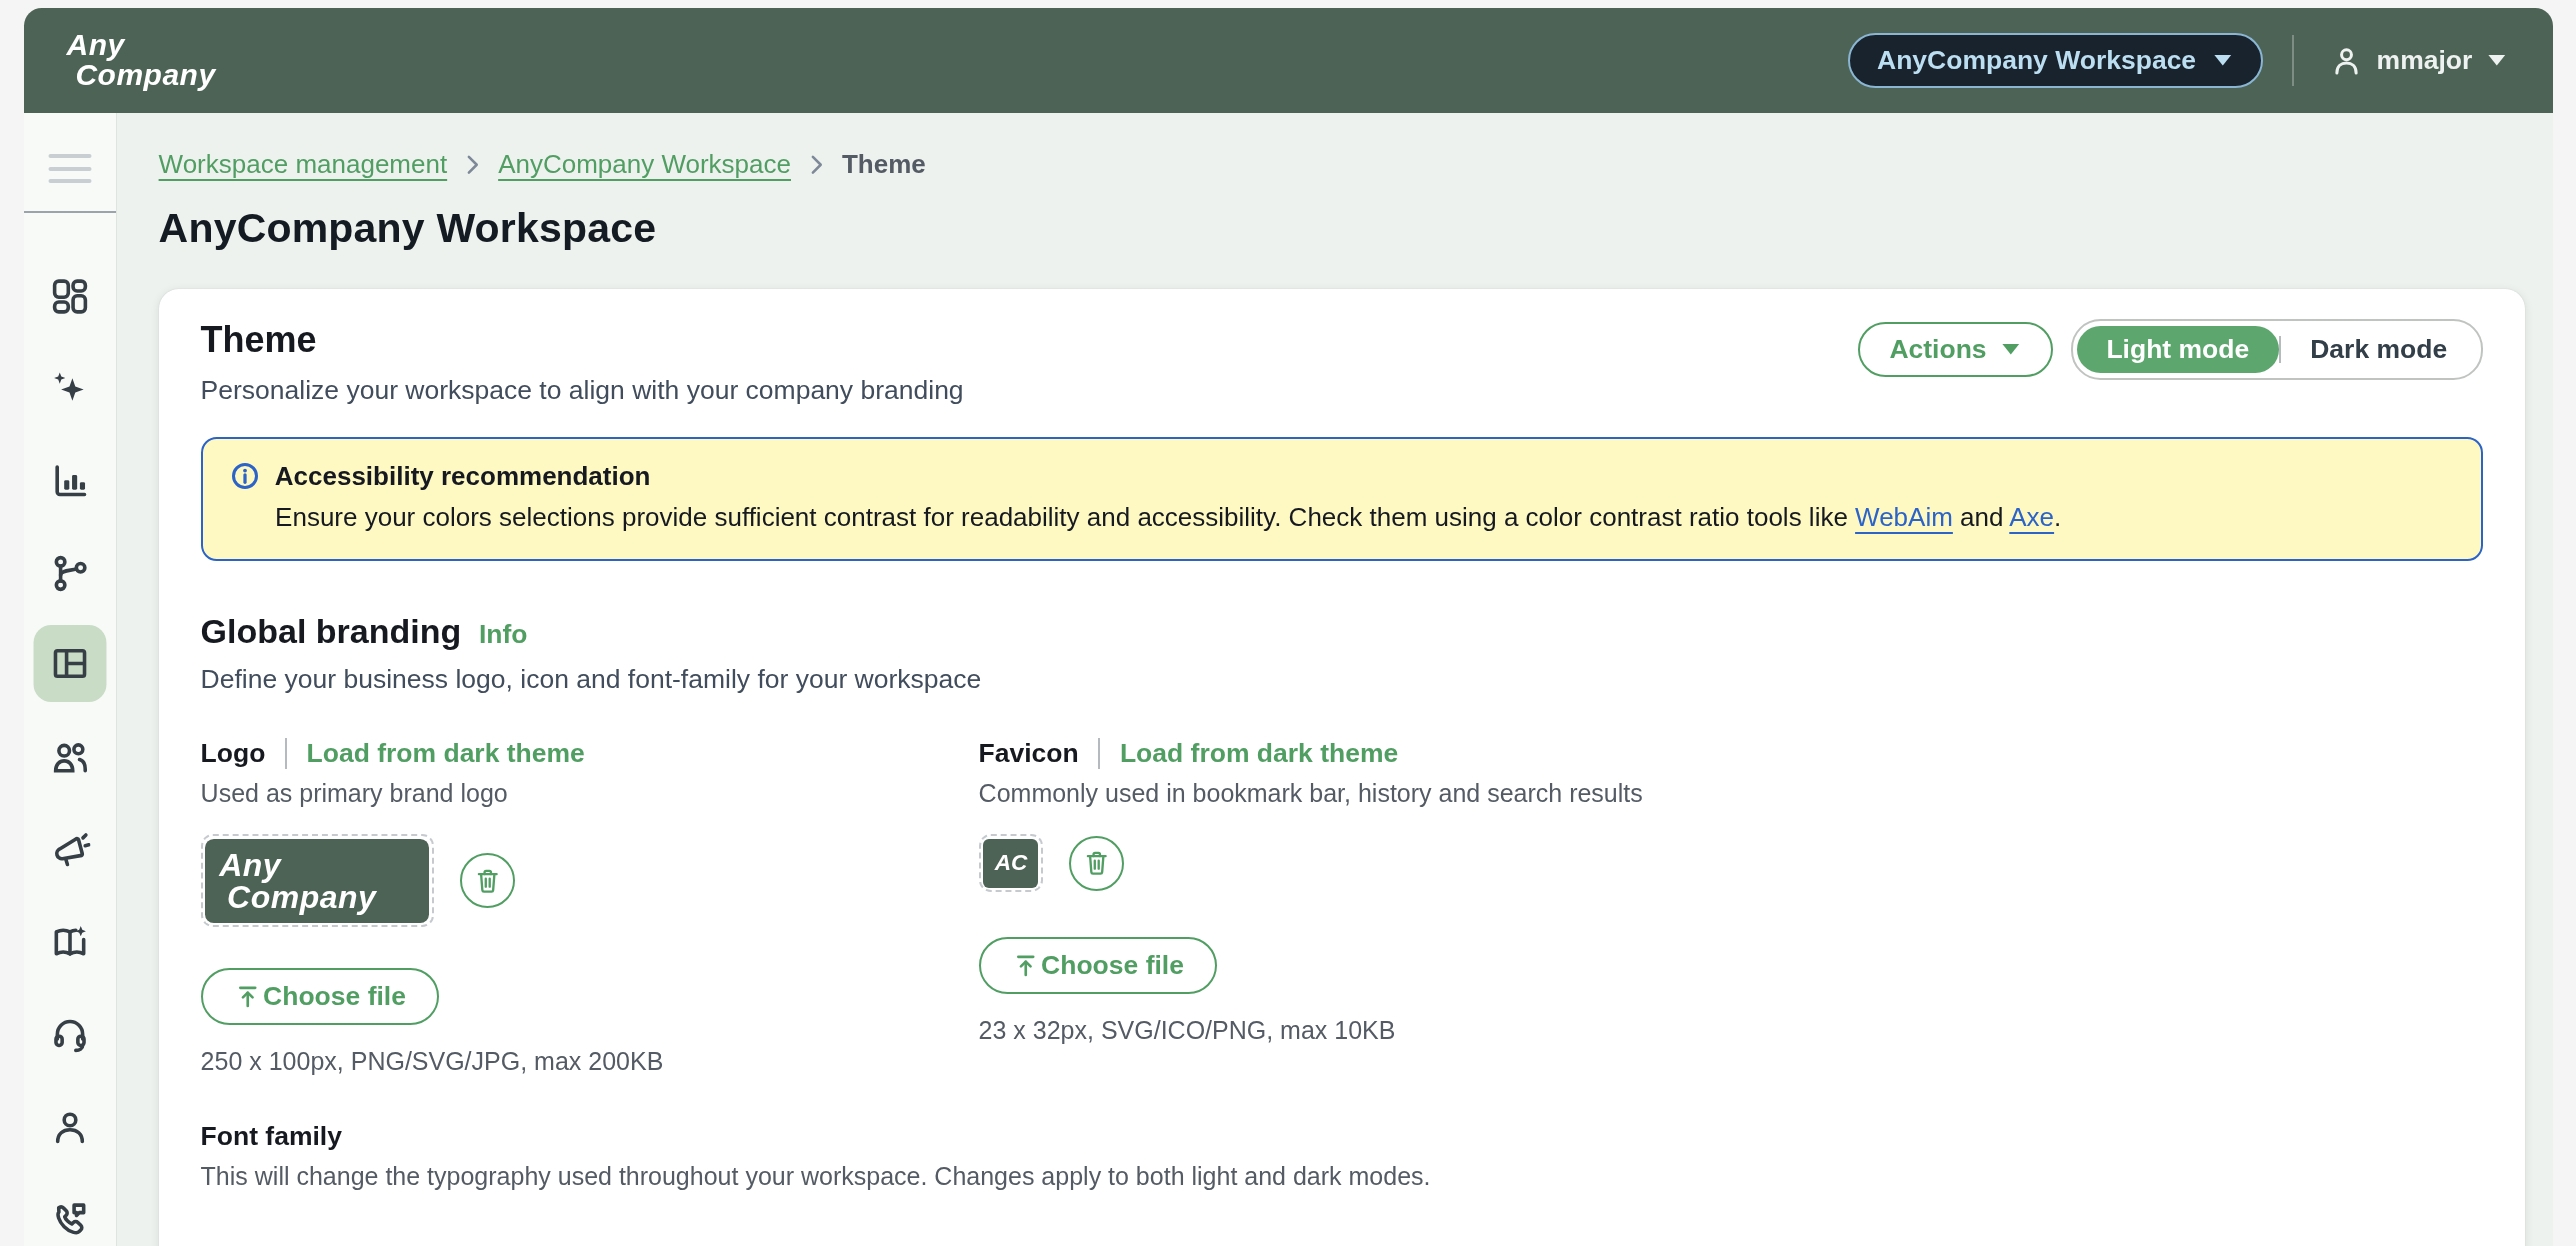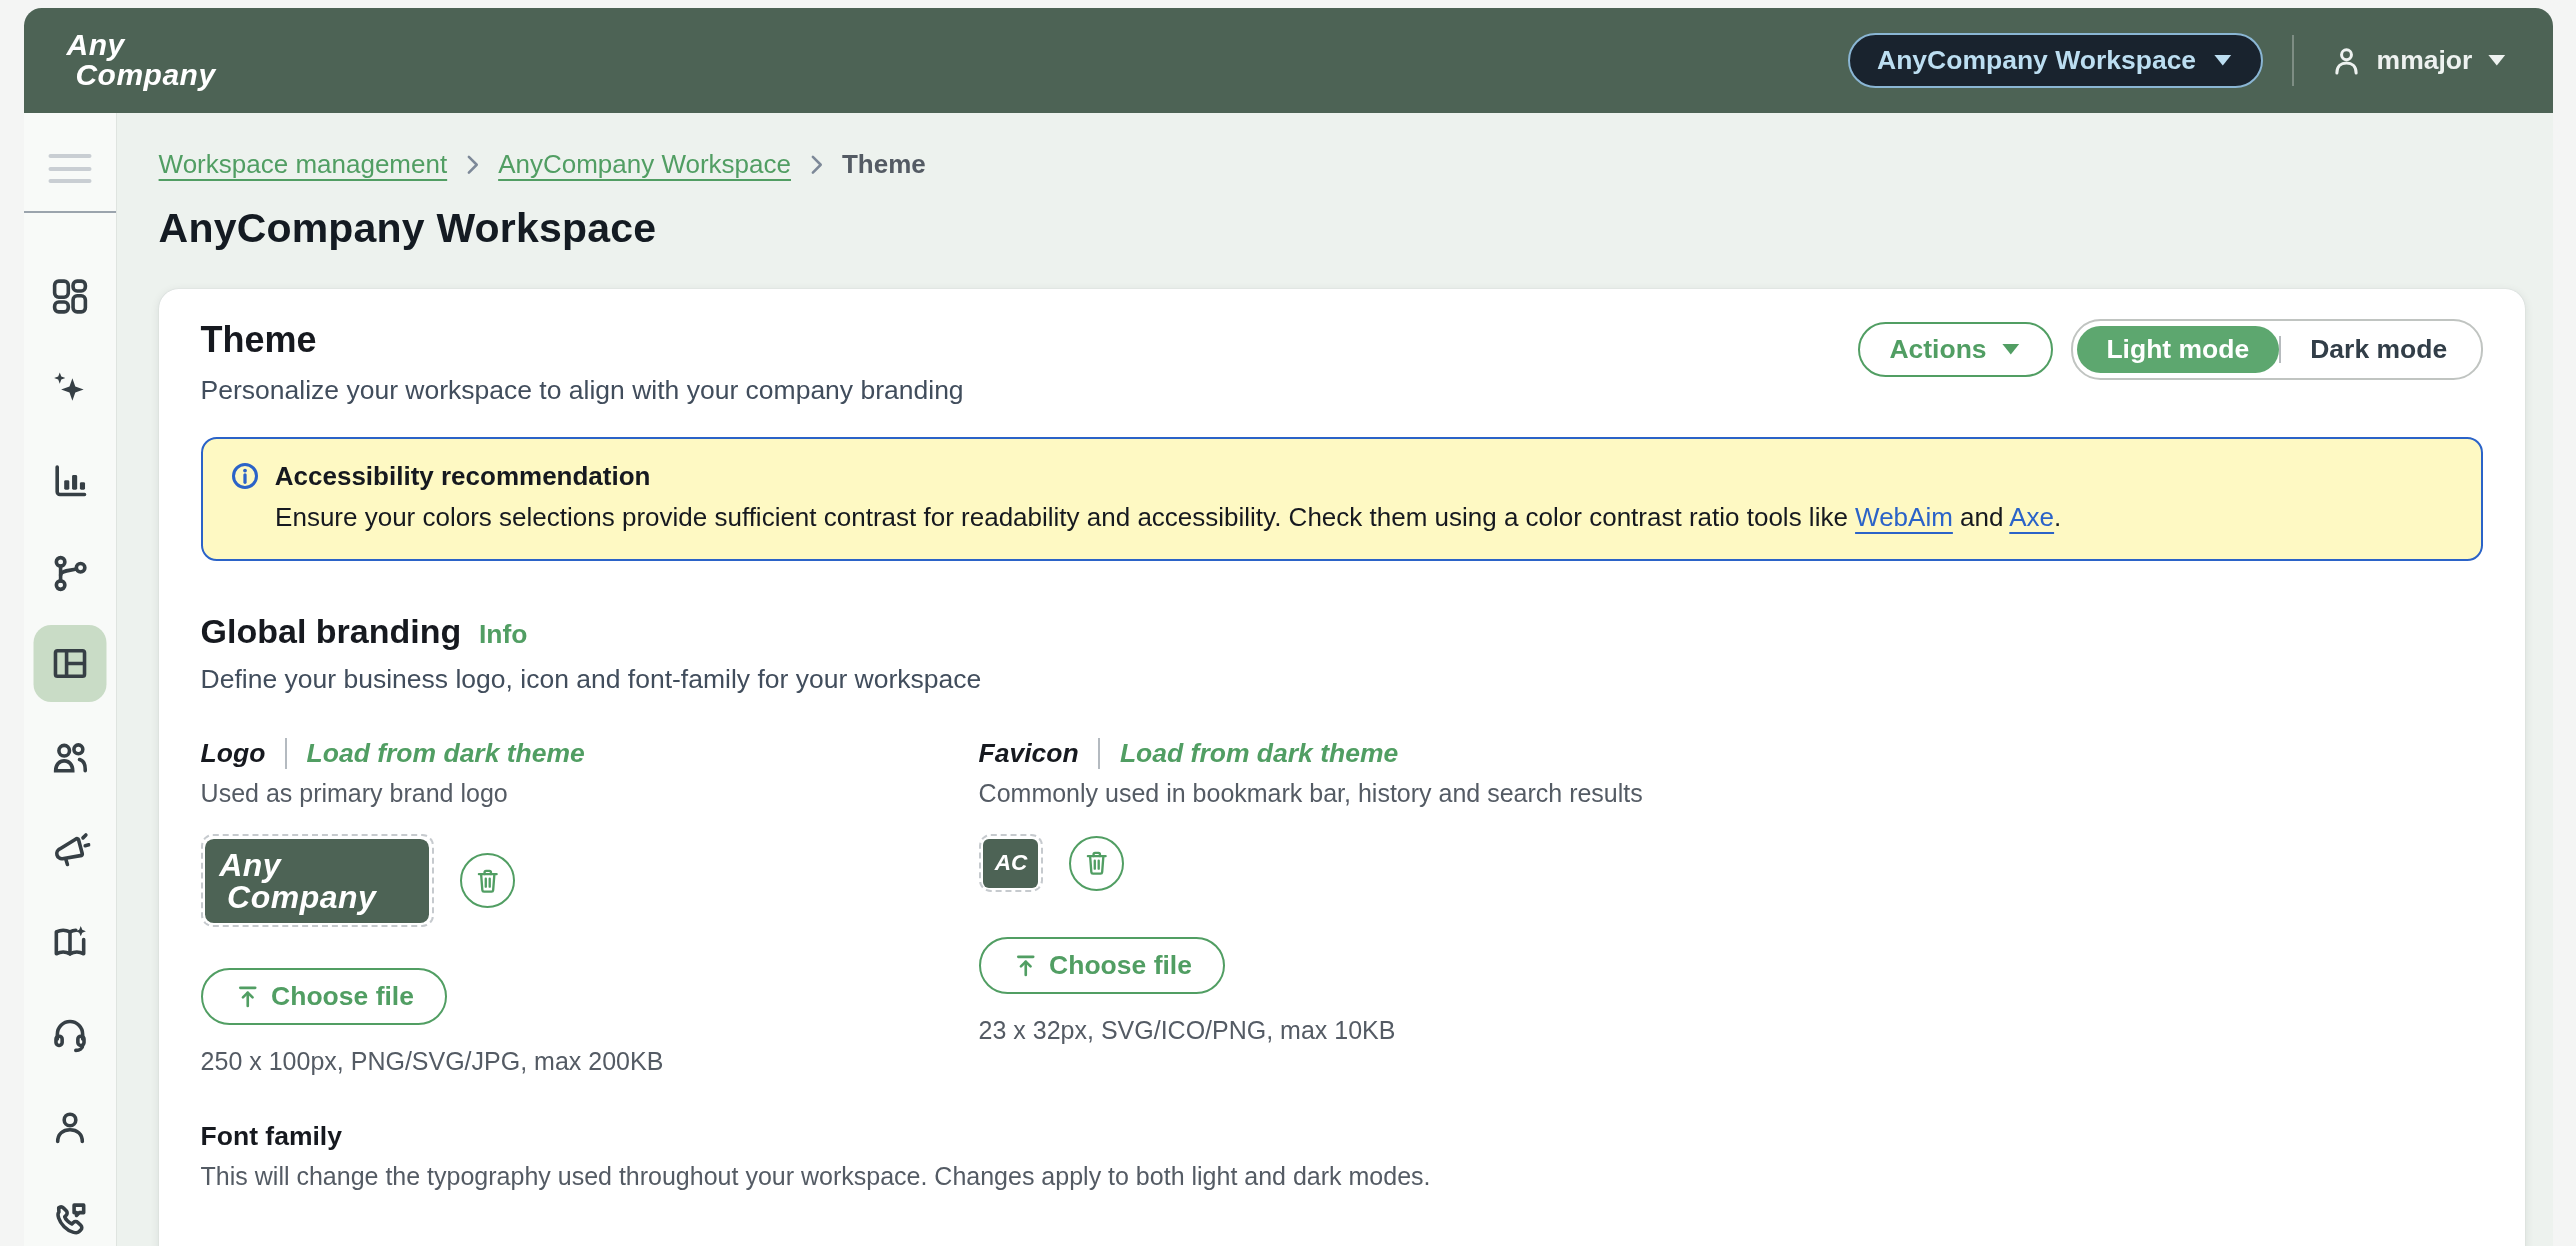--- a/index.html
+++ b/index.html
@@ -102,21 +102,21 @@
   .banner-line{margin:4.9px 0 0 45px;}
   .banner-line a{color:#2b63c8;text-decoration:underline;text-underline-offset:5.9px;cursor:pointer;}
 
   
   .gb-title{margin:51px 0 0 0;font-size:34px;font-weight:800;display:flex;align-items:baseline;gap:17.7px;}
   .info-link{font-size:26.5px;font-weight:700;color:#519e63;cursor:pointer;text-decoration:none;}
 
   .branding-cols{display:flex;margin-top:43px;}
   .col-logo{width:778px;flex:0 0 778px;}
   .col-favicon{flex:1;}
-  .label-row{display:flex;font-style:italic;}
+  .label-row{display:flex;}
   .field-label{font-size:26.5px;font-weight:800;}
   .vdiv{width:2px;height:31px;background:#b4bac0;margin:0 19.6px;}
   .load-link{font-size:26.5px;font-weight:700;color:#519e63;cursor:pointer;text-decoration:none;}
   .desc{margin:9.8px 0 0 0;font-size:25px;color:#545b64;}
 
   .preview-row{margin-top:25.5px;display:flex;align-items:center;gap:25.5px;}
   .dashed-wrap{border:2px dashed #c6cace;border-radius:11.8px;padding:2.9px;display:inline-block;}
   .logo-tile{
     width:224px;height:84px;border-radius:8.8px;background:#4d6355;
     display:flex;flex-direction:column;justify-content:center;padding-left:13.7px;box-sizing:border-box;
@@ -127,21 +127,21 @@
     width:55px;height:49px;border-radius:5.9px;background:#4d6355;
     display:flex;align-items:center;justify-content:center;
   }
   .favicon-tile span{color:#fff;font-style:italic;font-weight:800;font-size:22.6px;}
   .trash-btn{
     width:55px;height:55px;border-radius:50%;border:2.9px solid #519e63;background:none;cursor:pointer;
     display:flex;align-items:center;justify-content:center;padding:0;
   }
   .trash-btn svg{width:29.5px;height:29.5px;}
   .choose-file{
-    margin-top:41px;display:flex;align-items:center;gap:10px;height:57px;padding:8px 31px;
+    margin-top:41px;display:flex;align-items:center;gap:2px;height:57px;padding:8px 31px;
     background:#fff;border:2.9px solid #519e63;border-radius:29.5px;cursor:pointer;
     color:#519e63;font-family:inherit;font-weight:700;font-size:26.5px;
   }
   .choose-file svg{width:27.5px;height:27.5px;}
   .col-favicon .choose-file{margin-top:45px;}
   .constraints{margin:21.6px 0 0 0;font-size:25px;color:#545b64;}
 
   .font-block{margin-top:45px;}
 
   .green{color:#519e63;}

